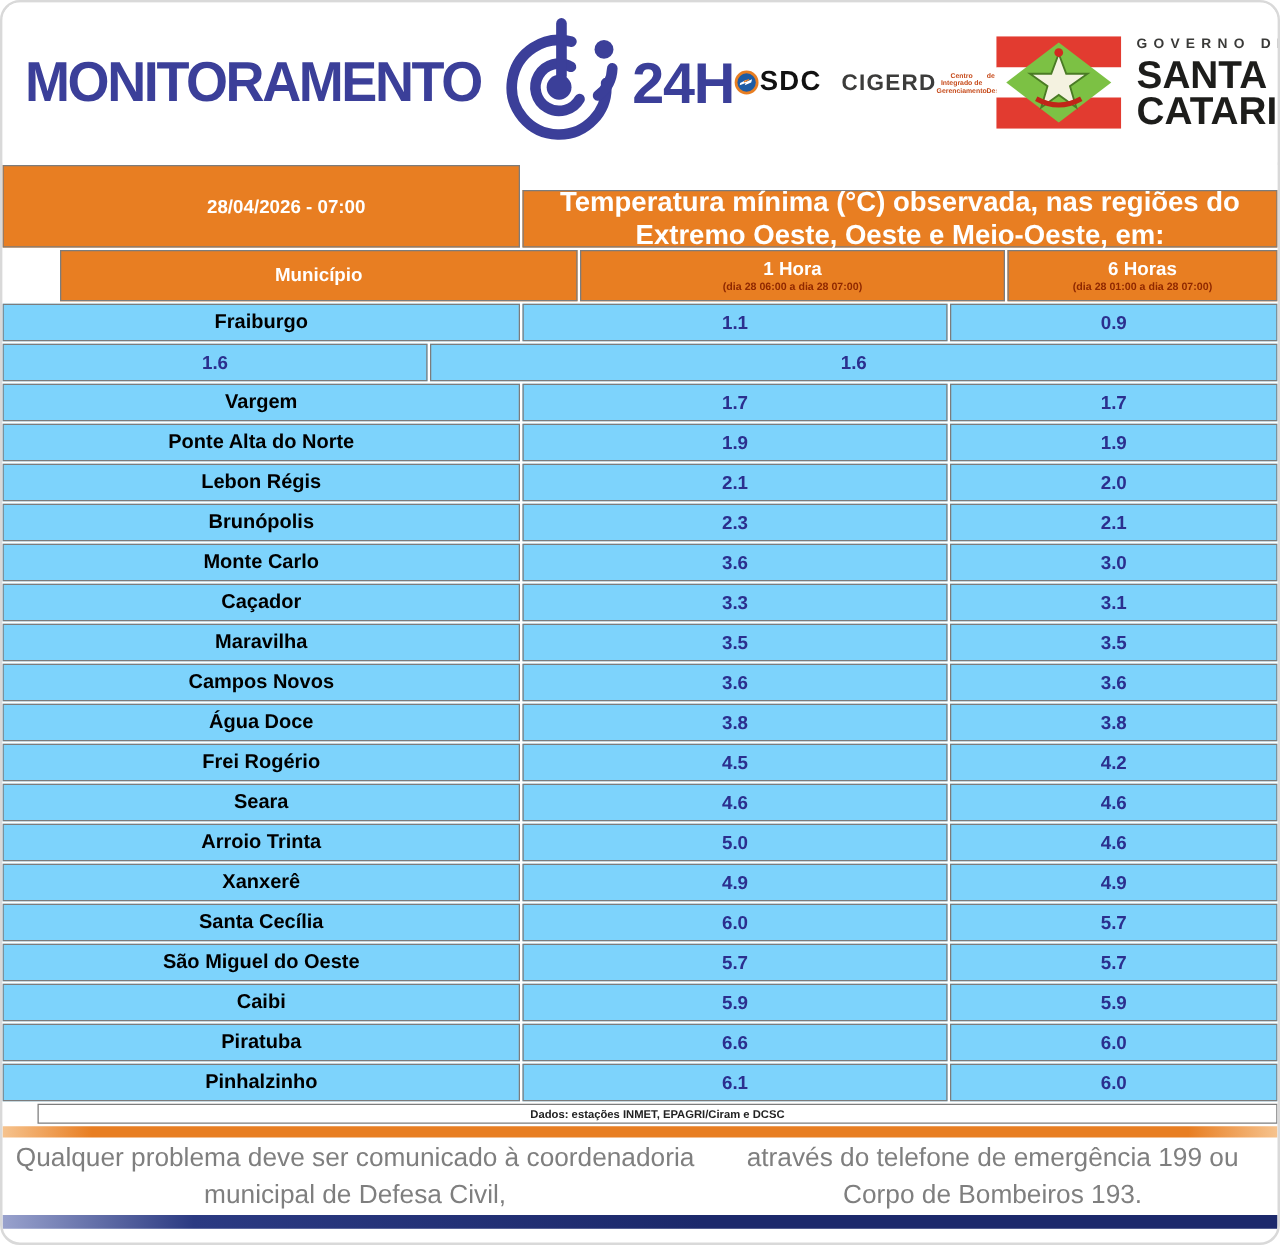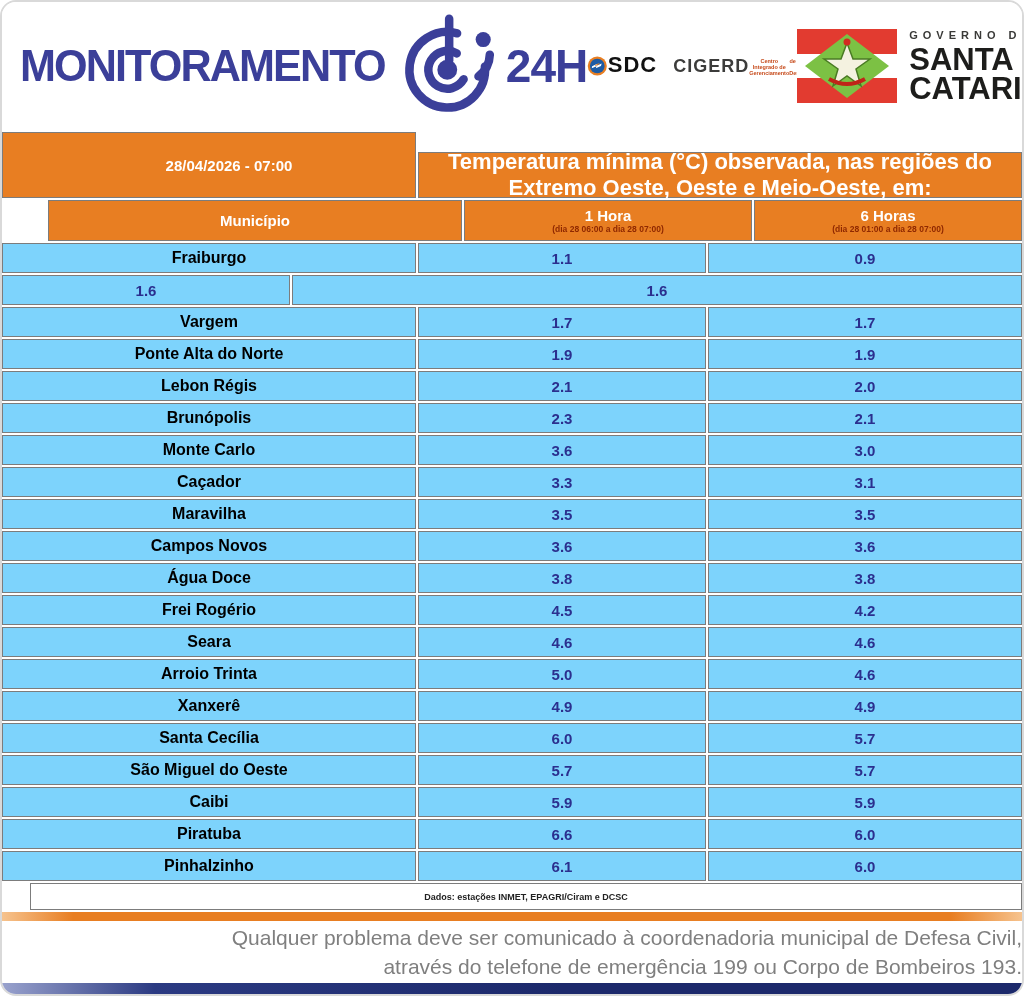--- a/index.html
+++ b/index.html
@@ -26,40 +26,40 @@
   .flag{width:100px;height:74px;}
   .gov-text{display:flex;flex-direction:column;line-height:1;}
   .gov-de{font-size:11px;font-weight:bold;color:#3a3a38;letter-spacing:5px;margin-bottom:4px;}
   .gov-santa,.gov-catarina{font-size:31px;font-weight:900;color:#1d1d1b;letter-spacing:0px;line-height:29px;}
   
   .tbl{padding:0 0 0 0;background:#ffffff;}
   .trow{display:flex;gap:2px;margin-top:2px;}
   .cell{box-sizing:border-box;border:1px solid #7c7c7c;display:flex;flex-direction:column;
     align-items:center;justify-content:center;text-align:center;}
   .c-mun{width:414px;}
-  .c-1h{width:288px;}
+  .c-1h{width:340px;}
   .c-6h{flex:1;}
   .orange{background:#e87e22;color:#ffffff;}
   .row-title{height:66px;}
   .cell-date{font-size:15px;font-weight:bold;padding-left:40px;}
   .cell-bigtitle{font-size:22px;font-weight:bold;line-height:26px;padding:0 8px;margin-top:20px;}
   .row-colhead{height:41px;padding-left:46px;}
   .colhead-main{font-size:15px;font-weight:bold;line-height:16px;}
   .colhead-sub{font-size:8.5px;font-weight:bold;color:#8f2800;line-height:10px;}
   .muni-head{font-size:15px;font-weight:bold;}
   .drow{height:30px;}
   .drow .cell{background:#7dd3fc;}
   .muni{font-size:16px;font-weight:bold;color:#000;}
   .val{font-size:15px;font-weight:bold;color:#2b2f8e;}
-  .source-row{height:27px;margin-top:2px;margin-left:28px;}
+  .source-row{height:16px;margin-top:2px;margin-left:28px;}
   .source-cell{width:100%;background:#ffffff;font-size:9px;font-weight:bold;color:#222;}
   
   .orange-bar{height:9px;margin-top:2px;
     background:linear-gradient(90deg,#f6c38e 0%,#e87e22 7%,#e87e22 93%,#f6c38e 100%);}
-  .message{height:62px;display:flex;flex-direction:column;align-items:flex-end;justify-content:center;}
+  .message{height:62px;display:flex;align-items:center;justify-content:center;}
   .message div{font-size:21px;color:#7f7f7f;line-height:29px;text-align:center;}
   .navy-bar{height:11px;
     background:linear-gradient(90deg,#99a2cd 0%,#2b3a82 15%,#1c296b 55%,#1c296b 100%);}
 </style>
 </head>
 <body>
 
 <div class="page">
 
   <div class="top-header">

